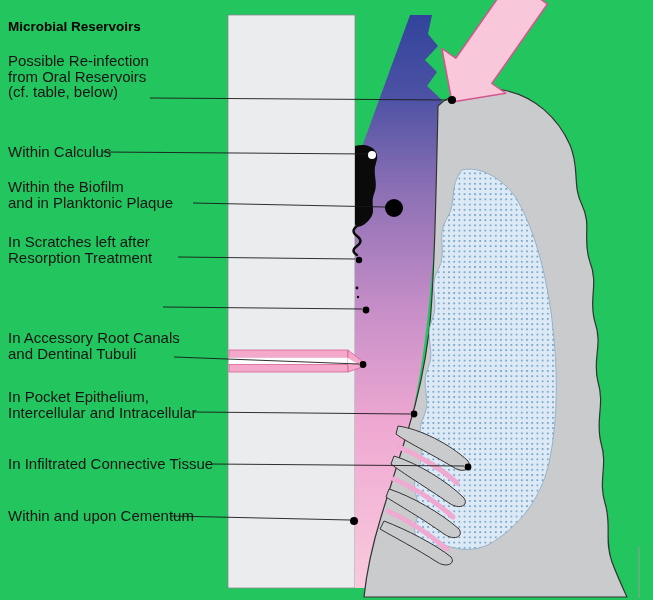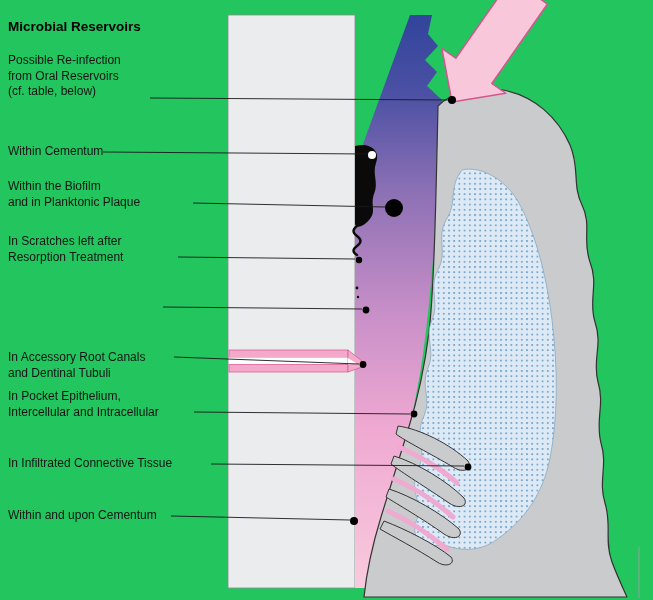--- a/index.html
+++ b/index.html
@@ -7,21 +7,21 @@
     position:relative;width:653px;height:600px;background:#22c55e;
     font-family:"Liberation Sans",sans-serif;overflow:hidden;padding-left:12px;
   }
   .stage svg{position:absolute;left:0;top:0;}
   .title{
     position:absolute;left:8px;top:19px;
     font-size:13.5px;font-weight:bold;color:#000;
   }
   .lbl{
     position:absolute;left:8px;width:215px;
-    font-size:12px;line-height:15.5px;color:#151515;
+    font-size:15px;line-height:15.5px;color:#151515;
     white-space:pre-line;
   }
 </style>
 </head>
 <body>
 
 <div class="stage">
 
   <svg width="653" height="600" viewBox="0 0 653 600">
     <defs>
@@ -114,24 +114,24 @@
       <circle cx="414" cy="414" r="3.4" fill="#000000"></circle>
       <circle cx="468" cy="467" r="3.4" fill="#000000"></circle>
       <circle cx="354" cy="521" r="4" fill="#000000"></circle>
     </g>
   </svg>
 
   <div class="title">Microbial Reservoirs</div>
   <div class="lbl" style="top:53px">Possible Re-infection
 from Oral Reservoirs
 (cf. table, below)</div>
-  <div class="lbl" style="top:144px">Within Cementum</div>
+  <div class="lbl" style="top:144px">Within Calculus</div>
   <div class="lbl" style="top:179px">Within the Biofilm
 and in Planktonic Plaque</div>
   <div class="lbl" style="top:234px">In Scratches left after
 Resorption Treatment</div>
-  <div class="lbl" style="top:350px">In Accessory Root Canals
+  <div class="lbl" style="top:330px">In Accessory Root Canals
 and Dentinal Tubuli</div>
   <div class="lbl" style="top:456px">In Infiltrated Connective Tissue</div>
   <div class="lbl" style="top:389px">In Pocket Epithelium,
 Intercellular and Intracellular</div>
   <div class="lbl" style="top:508px">Within and upon Cementum</div>
 </div>
 
 </body></html>

